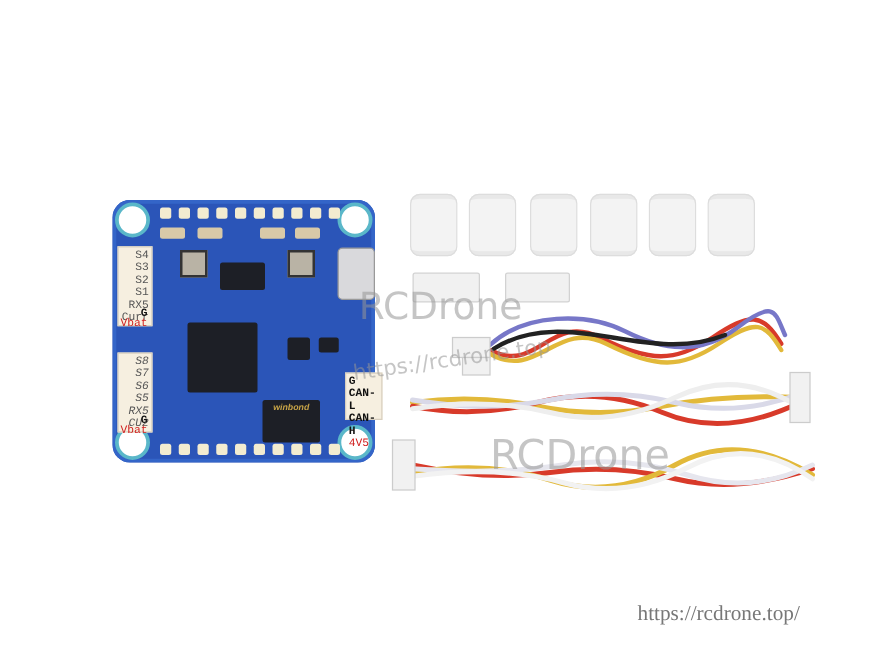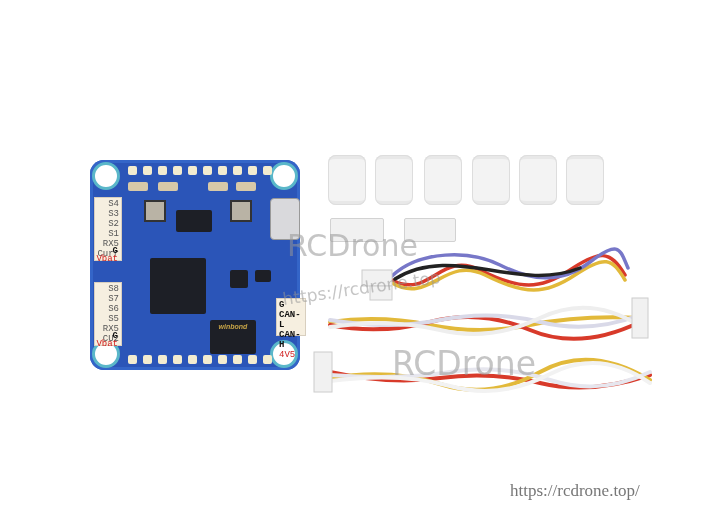--- a/index.html
+++ b/index.html
@@ -85,21 +85,21 @@
     <div>S2</div>
     <div>S1</div>
     <div>RX5</div>
     <div>Curr</div>
   </div>
 </div>
 <div class="abs label blk" style="left:92px;top:246px;width:26px;">G</div>
 <div class="abs label red" style="left:84px;top:254px;width:34px;">Vbat</div>
 
 <div class="abs connL" style="left:94px;top:282px;width:26px;height:62px;">
-  <div class="label" style="padding-right:2px;padding-top:1px;">
+  <div class="label" style="padding-right:2px;padding-top:1px;font-style:italic;">
     <div>S8</div>
     <div>S7</div>
     <div>S6</div>
     <div>S5</div>
     <div>RX5</div>
     <div>CU2</div>
   </div>
 </div>
 <div class="abs label blk" style="left:92px;top:331px;width:26px;">G</div>
 <div class="abs label red" style="left:84px;top:339px;width:34px;">Vbat</div>

